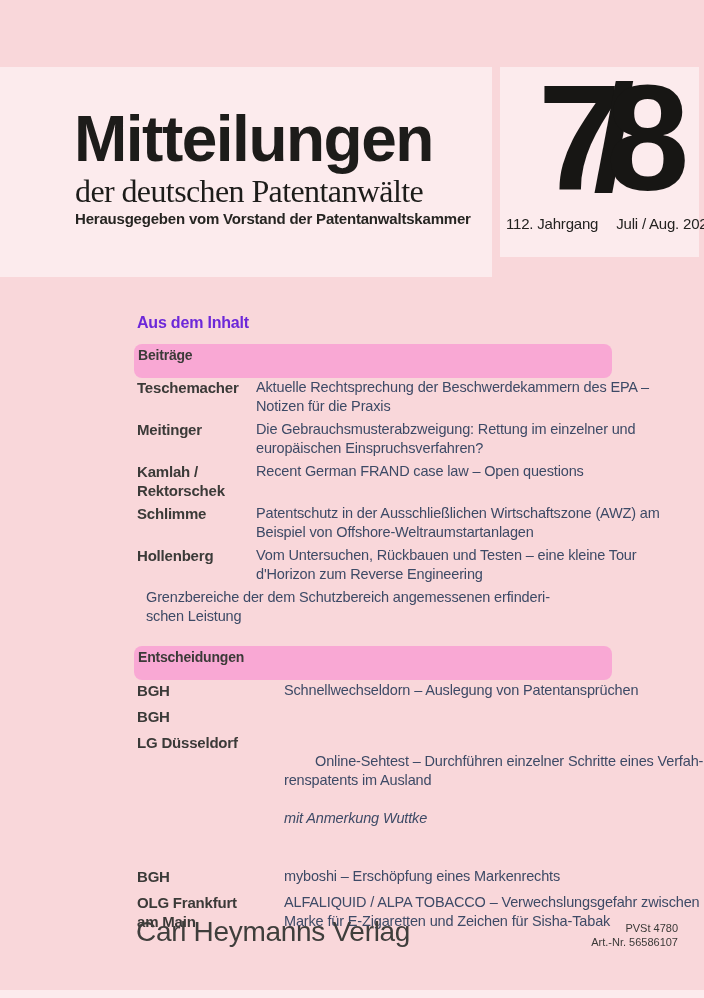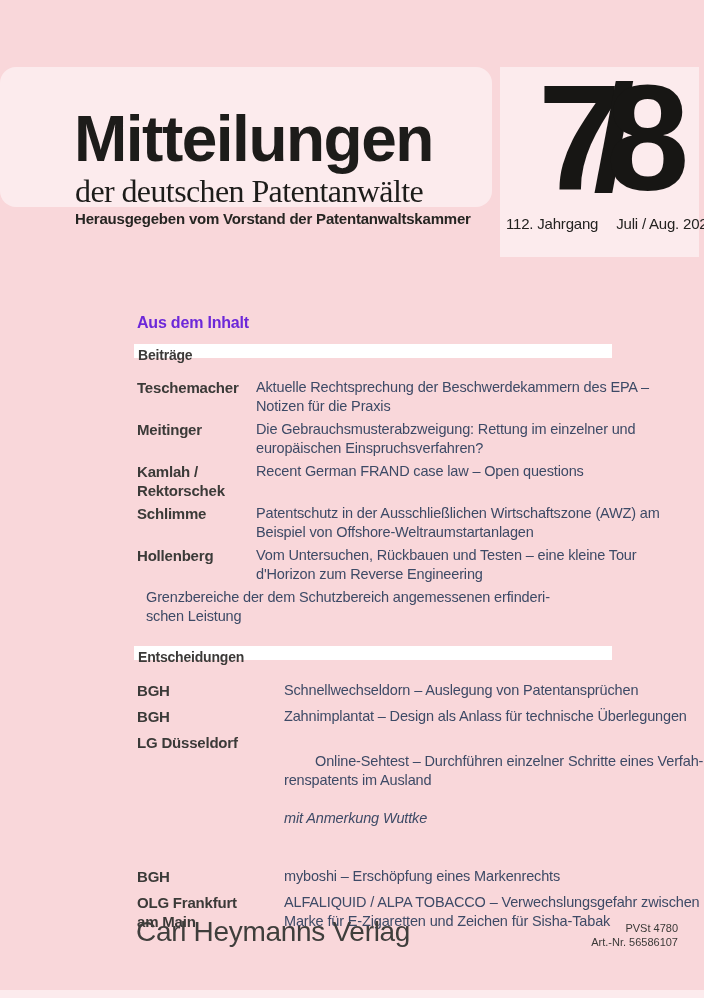--- a/index.html
+++ b/index.html
@@ -4,21 +4,21 @@
 <style>
   html,body { margin:0; padding:0; }
   .page {
     position:relative; width:704px; height:998px;
     background:#f9d7da; overflow:hidden;
     font-family:"Liberation Sans", sans-serif;
   }
   .panel { background:#fcebed; }
 
   
-  .masthead-left { position:absolute; left:0; top:67px; width:492px; height:140px;border-radius:16px; }
+  .masthead-left { position:absolute; left:0; top:67px; width:492px; height:210px; }
   .journal-title {
     position:absolute; left:74px; top:40px;
     font-size:64px; font-weight:bold; line-height:64px;
     letter-spacing:-1.5px; color:#1d1c1a; white-space:nowrap;
   }
   .journal-subtitle {
     position:absolute; left:75px; top:107px;
     font-size:32px; line-height:34px; letter-spacing:-0.6px;
     color:#1d1c1a; white-space:nowrap;font-family:Liberation Serif, serif;
   }
@@ -37,21 +37,21 @@
     position:absolute; left:6px; top:149px; display:flex; gap:18px;
     font-size:15px; line-height:16px; letter-spacing:-0.2px; color:#232220; white-space:nowrap;
   }
 
   
   .contents-heading {
     position:absolute; left:137px; top:313px;
     font-size:16px; font-weight:bold; line-height:20px;
     letter-spacing:-0.2px; color:#6d28d9;
   }
-  .section-bar { position:absolute; left:134px; width:478px; height:14px; background:#ffffff; }
+  .section-bar { position:absolute; left:134px; width:478px; height:34px; background:#f9a8d4;border-radius:8px; }
   .bar-label {
     display:block; padding-left:4px;
     font-size:14px; font-weight:bold; line-height:22px;
     letter-spacing:-0.2px; color:#3b3a38;
   }
   #bar-beitraege { top:344px; }
   #bar-entscheidungen { top:646px; }
 
   .toc-list { position:absolute; left:137px; width:560px; }
   #list-beitraege { top:378px; }
@@ -142,21 +142,20 @@
     <span class="bar-label">Entscheidungen</span>
   </div>
 
   <div class="toc-list" id="list-entscheidungen">
     <div class="toc-row">
       <div class="toc-label">BGH</div>
       <div class="toc-desc">Schnellwechseldorn – Auslegung von Patentansprüchen</div>
     </div>
     <div class="toc-row">
       <div class="toc-label">BGH</div>
-      <div class="toc-desc">Zahnimplantat – Design als Anlass für technische Überlegungen</div>
     </div>
     <div class="toc-row tight">
       <div class="toc-label">LG Düsseldorf</div>
       <div class="toc-desc">
         <span>Online-Sehtest – Durchführen einzelner Schritte eines Verfah-
 renspatents im Ausland</span>
         <span class="toc-note">mit Anmerkung Wuttke</span>
       </div>
     </div>
     <div class="toc-row">

